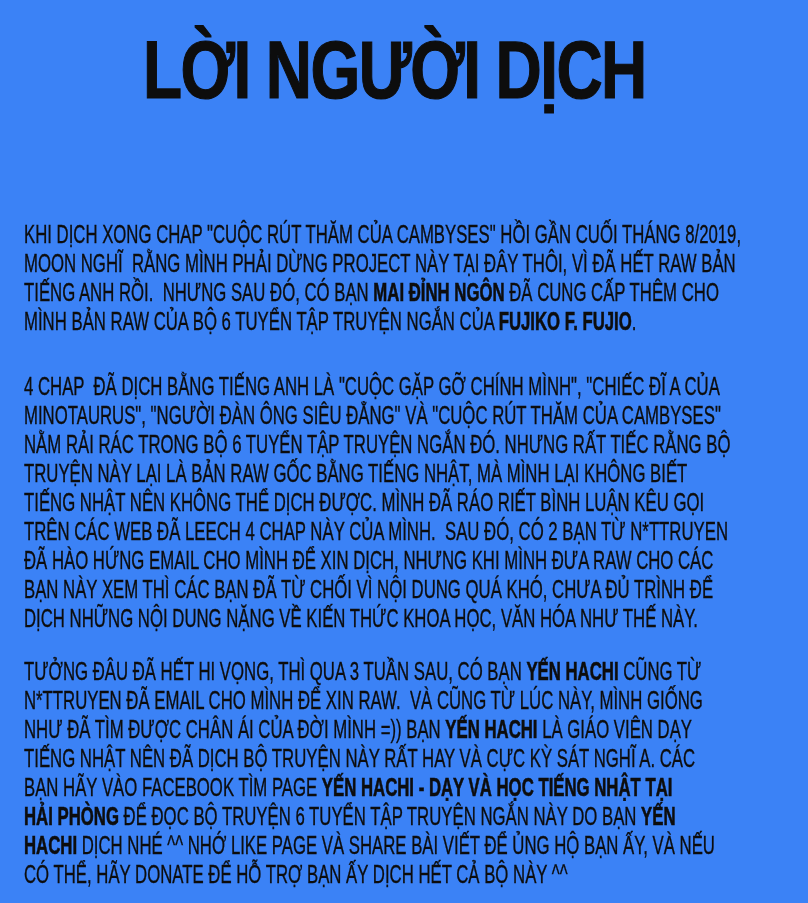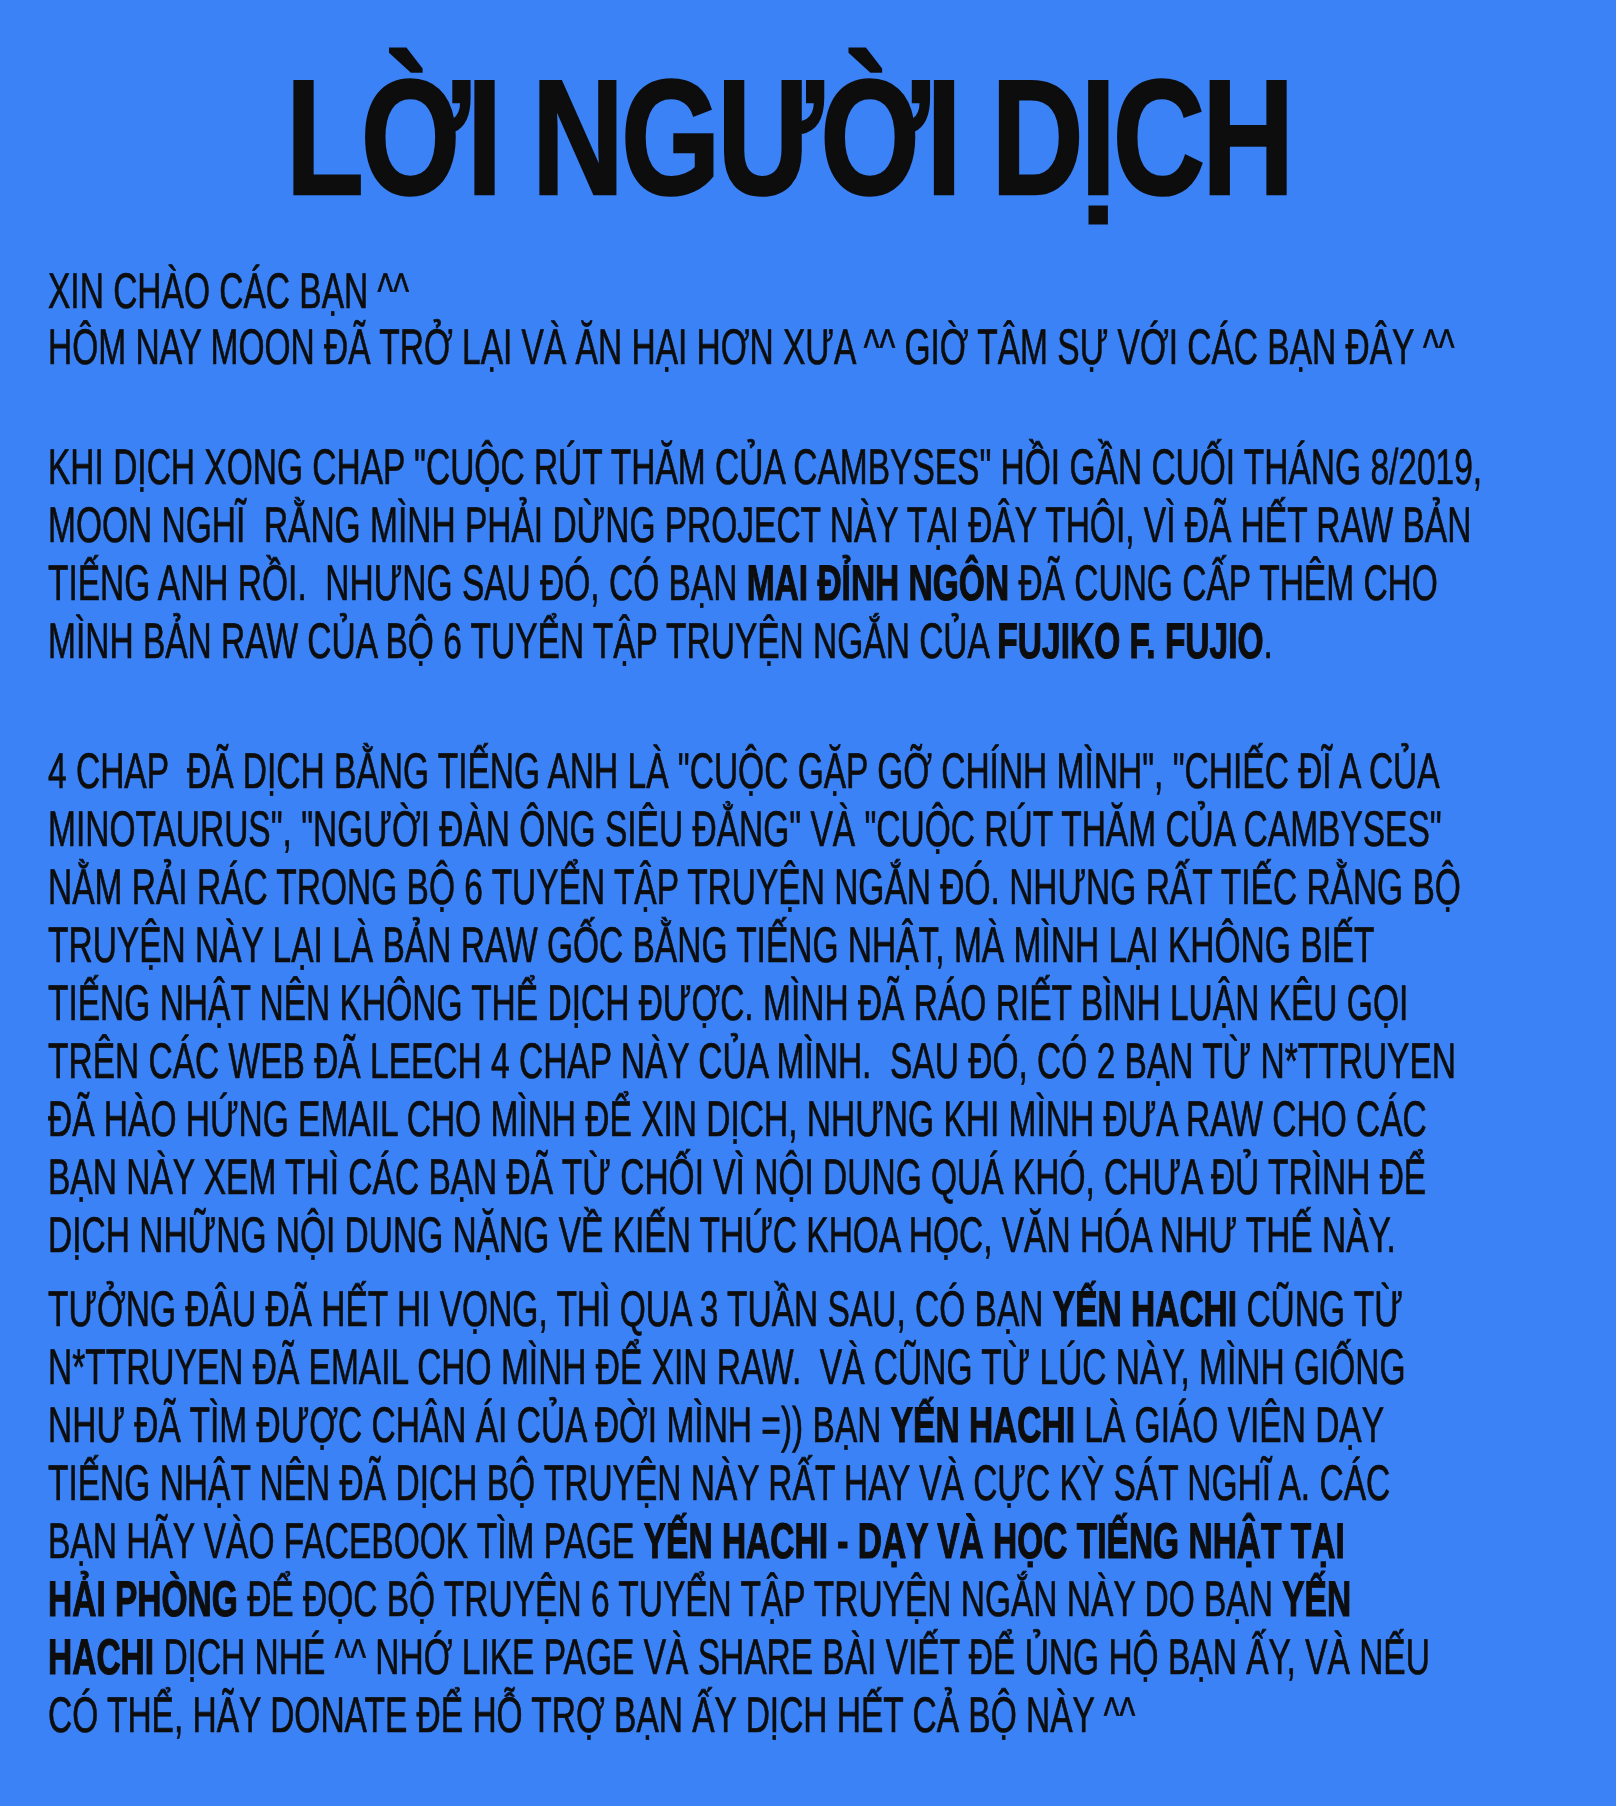--- a/index.html
+++ b/index.html
@@ -48,33 +48,29 @@
     line-height: 29px;
     transform: scale(0.67, 1);
     transform-origin: 0 50%;
     -webkit-text-stroke: 0.35px currentColor;
   }
   .p1 .line { line-height: 28px; }
   .b { font-weight: 700; -webkit-text-stroke: 0.6px currentColor; }
   .p1 { top: 132px; }
   .p2 { top: 220px; }
   .p3 { top: 372px; }
-  .p4 { top: 641px; }
+  .p4 { top: 657px; }
 </style>
 </head>
 <body>
 
 <div class="page">
   <h1 class="title">
     <span class="title-text">LỜI NGƯỜI DỊCH</span>
   </h1>
-  <div class="para p1">
-      <div class="line"><span>XIN CHÀO CÁC BẠN ^^</span></div>
-      <div class="line"><span>HÔM NAY MOON ĐÃ TRỞ LẠI VÀ ĂN HẠI HƠN XƯA ^^ GIỜ TÂM SỰ VỚI CÁC BẠN ĐÂY ^^</span></div>
-    </div>
   <div class="para p2">
       <div class="line"><span>KHI DỊCH XONG CHAP "CUỘC RÚT THĂM CỦA CAMBYSES" HỒI GẦN CUỐI THÁNG 8/2019,</span></div>
       <div class="line"><span>MOON NGHĨ  RẰNG MÌNH PHẢI DỪNG PROJECT NÀY TẠI ĐÂY THÔI, VÌ ĐÃ HẾT RAW BẢN</span></div>
       <div class="line"><span>TIẾNG ANH RỒI.  NHƯNG SAU ĐÓ, CÓ BẠN </span><span class="b">MAI ĐỈNH NGÔN</span><span> ĐÃ CUNG CẤP THÊM CHO</span></div>
       <div class="line"><span>MÌNH BẢN RAW CỦA BỘ 6 TUYỂN TẬP TRUYỆN NGẮN CỦA </span><span class="b">FUJIKO F. FUJIO</span><span>.</span></div>
     </div>
   <div class="para p3">
       <div class="line"><span>4 CHAP  ĐÃ DỊCH BẰNG TIẾNG ANH LÀ "CUỘC GẶP GỠ CHÍNH MÌNH", "CHIẾC ĐĨ A CỦA</span></div>
       <div class="line"><span>MINOTAURUS", "NGƯỜI ĐÀN ÔNG SIÊU ĐẲNG" VÀ "CUỘC RÚT THĂM CỦA CAMBYSES"</span></div>
       <div class="line"><span>NẰM RẢI RÁC TRONG BỘ 6 TUYỂN TẬP TRUYỆN NGẮN ĐÓ. NHƯNG RẤT TIẾC RẰNG BỘ</span></div>

